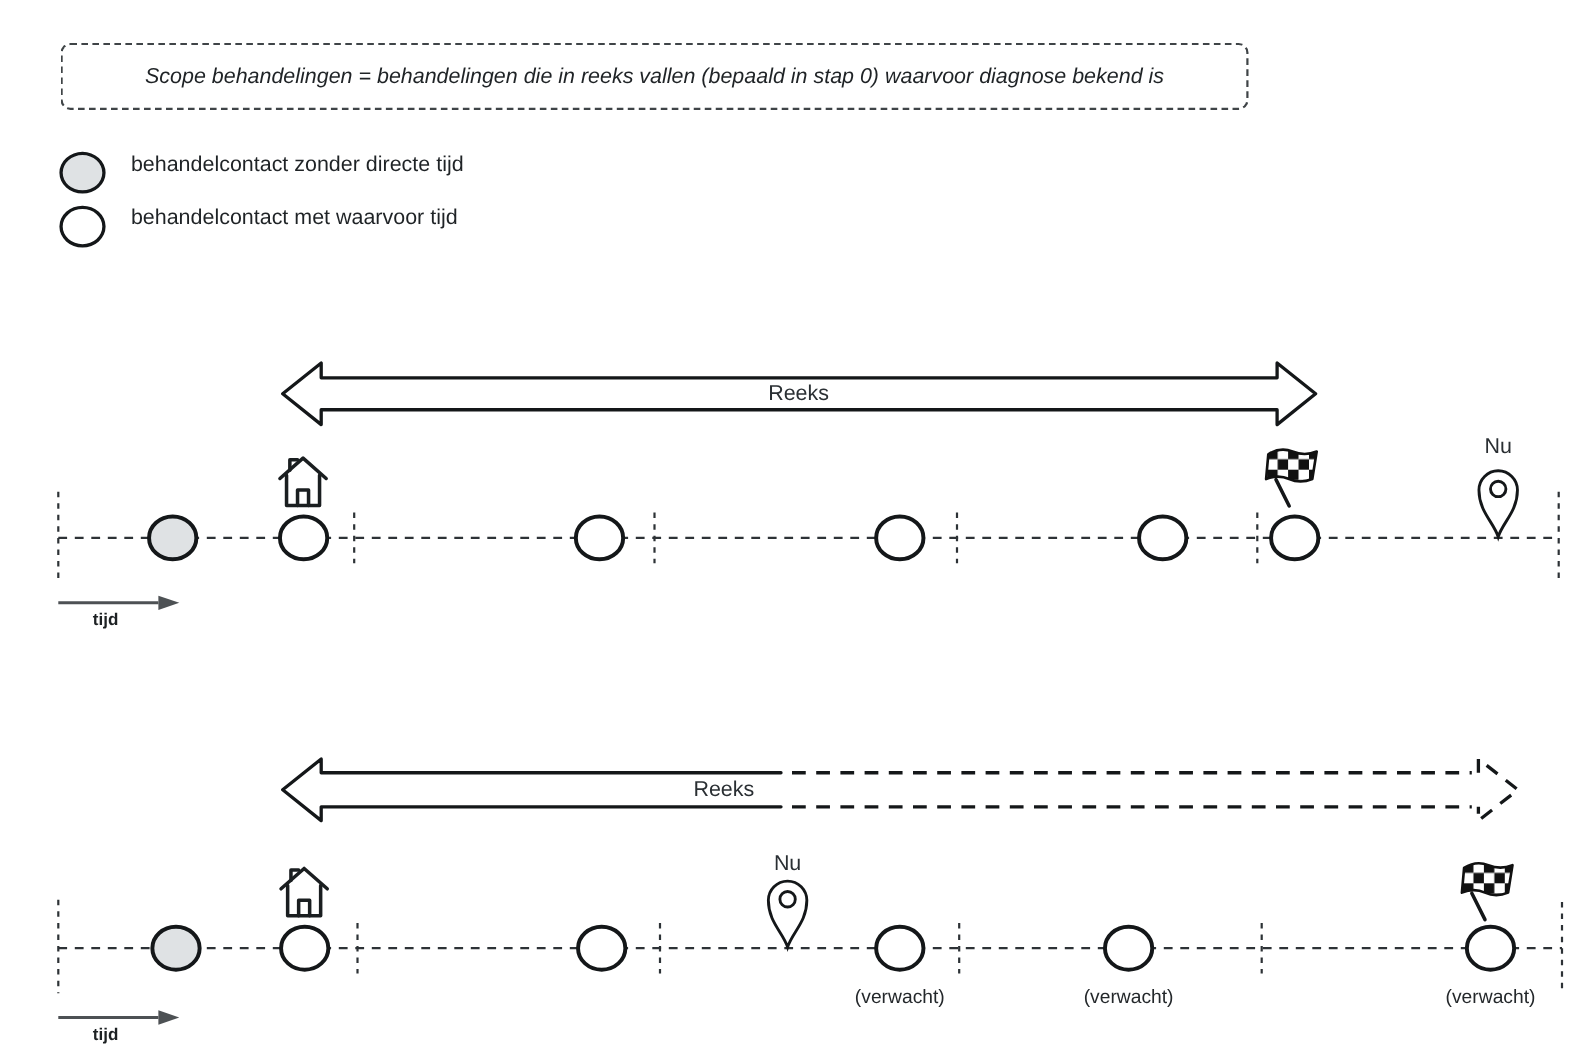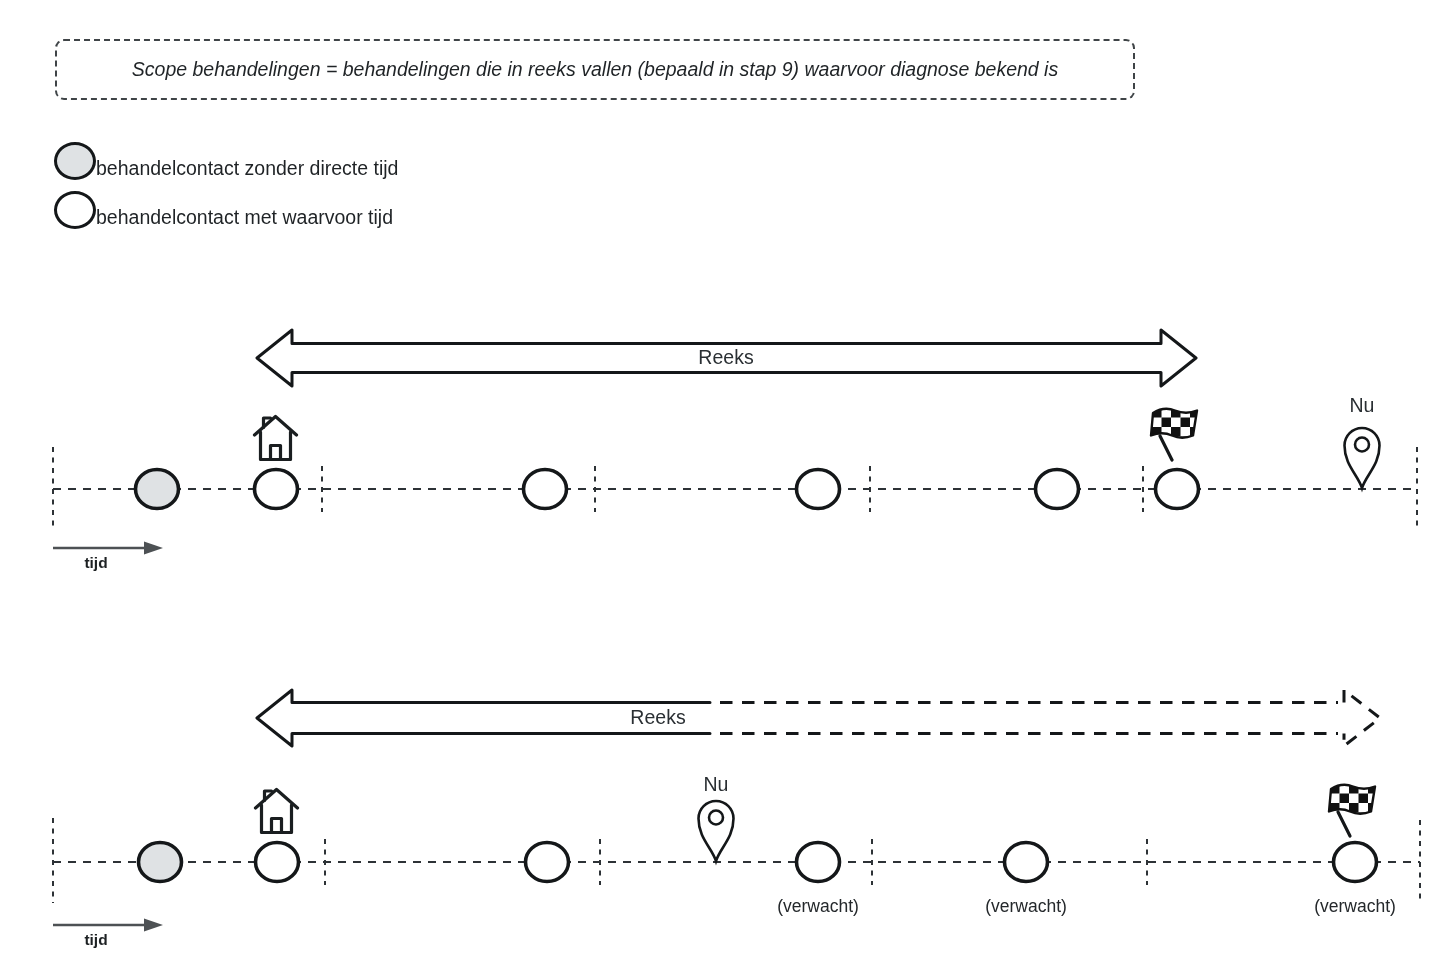--- a/index.html
+++ b/index.html
@@ -4,21 +4,21 @@
 <style>
   html,body{margin:0;padding:0;background:#ffffff;}
   body{width:1449px;height:954px;position:relative;overflow:hidden;
        font-family:"Liberation Sans", sans-serif;color:#24282b;}
   .canvas{position:absolute;inset:0;}
   .scope-box{position:absolute;left:55px;top:39px;width:1076px;height:57px;
        border:2.5px dashed #3f4447;border-radius:9px;
        display:flex;align-items:center;justify-content:center;}
   .scope-box span{font-style:italic;font-size:19.5px;color:#1f2326;white-space:nowrap;}
   .legend{position:absolute;left:54px;top:138px;display:flex;flex-direction:column;gap:7px;}
-  .legend-row{display:flex;align-items:flex-end;height:42px;}
+  .legend-row{display:flex;align-items:flex-start;gap:23px;height:42px;}
   .legend-circle{width:36px;height:32px;border:3.6px solid #141719;border-radius:50%;
        background:#ffffff;flex:0 0 auto;}
   .legend-circle.nodirect{background:#dfe2e4;}
   .legend-label{font-size:19.5px;color:#1f2326;}
   svg text{font-family:"Liberation Sans", sans-serif;}
   .lbl{font-size:19.5px;fill:#2a2f33;}
   .mid{text-anchor:middle;}
   .tijd-lbl{font-size:15.5px;font-weight:bold;fill:#1d2123;text-anchor:middle;}
   .exp-lbl{font-size:17.5px;fill:#24282b;text-anchor:middle;}
   .arrow{fill:#ffffff;stroke:#141719;stroke-width:3;stroke-linejoin:round;}
@@ -32,21 +32,21 @@
   .icon{fill:none;stroke:#1a1e20;stroke-width:3.2;stroke-linecap:round;stroke-linejoin:round;}
   .pin{fill:#ffffff;stroke:#141719;stroke-width:2.6;}
   .tijd-line{stroke:#4d5154;stroke-width:2.6;}
 </style>
 </head>
 <body>
 
 <div class="canvas">
 
   <div class="scope-box">
-    <span>Scope behandelingen = behandelingen die in reeks vallen (bepaald in stap 9) waarvoor diagnose bekend is</span>
+    <span>Scope behandelingen = behandelingen die in reeks vallen (bepaald in stap 0) waarvoor diagnose bekend is</span>
   </div>
 
   <div class="legend">
     <div class="legend-row">
       <span class="legend-circle nodirect"></span>
       <span class="legend-label">behandelcontact zonder directe tijd</span>
     </div>
     <div class="legend-row">
       <span class="legend-circle"></span>
       <span class="legend-label">behandelcontact met waarvoor tijd</span>

